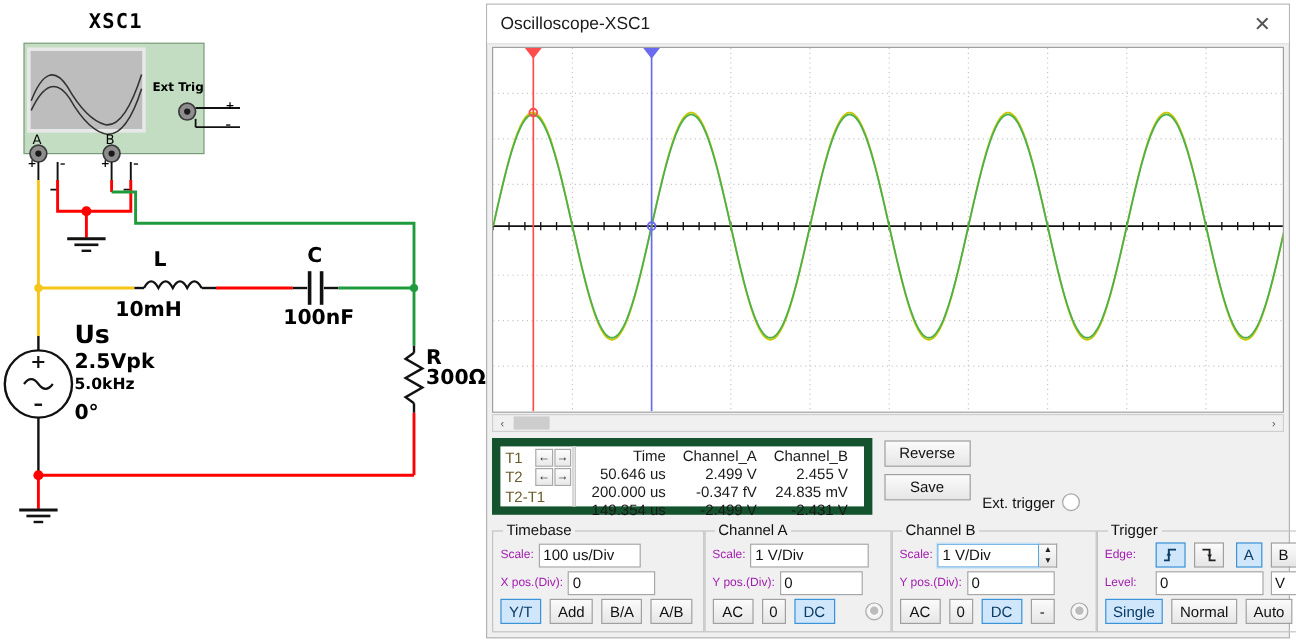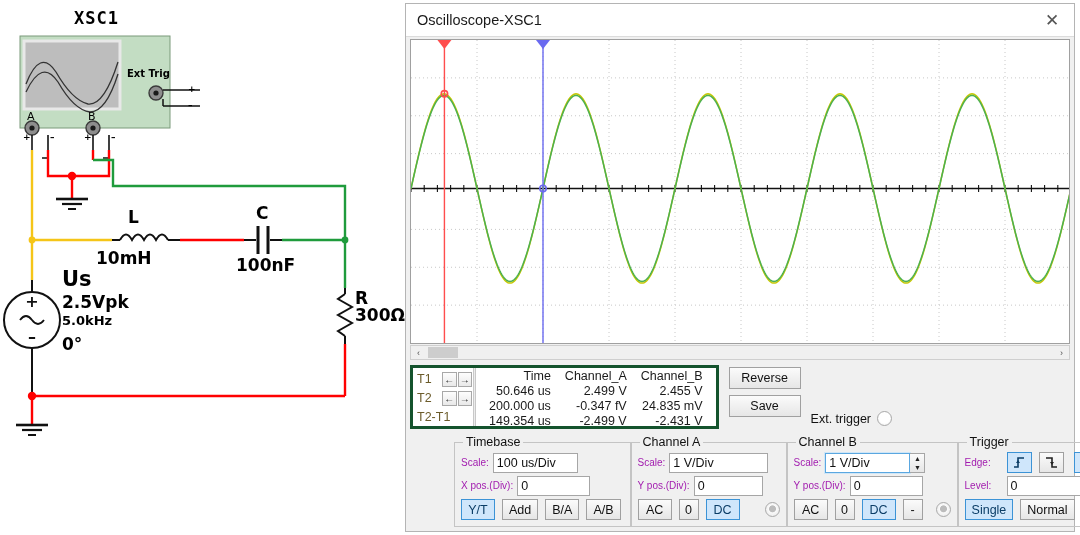--- a/index.html
+++ b/index.html
@@ -53,21 +53,21 @@
   .sb-arrow { width:15px; text-align:center; font-size:9px; color:#505050; }
   .sb-arrow.right { position:absolute; right:0; }
   .sb-thumb {
     position:absolute; left:17px; width:30px; height:11px;
     background:#cdcdcd;
   }
 
   
   .readout-row { display:flex; padding:3px 4px 0 4px; flex:0 0 auto; height:72px; }
   .cursor-box {
-    border:3px solid #14532d; background:#fff;
+    border:7px solid #14532d; background:#fff;
     display:flex; height:64px;
   }
   .tcol {
     width:60px; padding:2px 0 0 4px;
     display:flex; flex-direction:column; gap:1px;
   }
   .trow { display:flex; align-items:center; height:19px; }
   .tlab {
     font-size:12.5px; color:#6b5b2a; width:26px;
     font-family:"Liberation Sans", sans-serif;
@@ -106,21 +106,21 @@
   .radio-ind {
     width:15px; height:15px; border-radius:50%;
     border:1px solid #a9a9a9;
     background:radial-gradient(circle at 50% 45%, #fff 55%, #e2e2e2 100%);
   }
   .radio-ind.filled {
     background:radial-gradient(circle at 50% 45%, #bcbcbc 0 32%, #fafafa 40%, #e4e4e4 100%);
   }
 
   
-  .panels { display:flex; padding:1px 4px 4px 4px; gap:0; flex:1 1 auto;margin-left:44px; }
+  .panels { display:flex; padding:1px 4px 4px 4px; gap:0; flex:1 1 auto; }
   fieldset.pan {
     border:1px solid #c4c4c4; margin:0; padding:2px 6px 4px 6px;
     position:relative; background:transparent;
   }
   fieldset.pan legend {
     font-size:12.5px; color:#111; padding:0 3px; margin-left:2px;
   }
   .prow { display:flex; align-items:center; height:23px; gap:4px; }
   .plab { font-size:10px; color:#a21caf; }
   .tinput {

